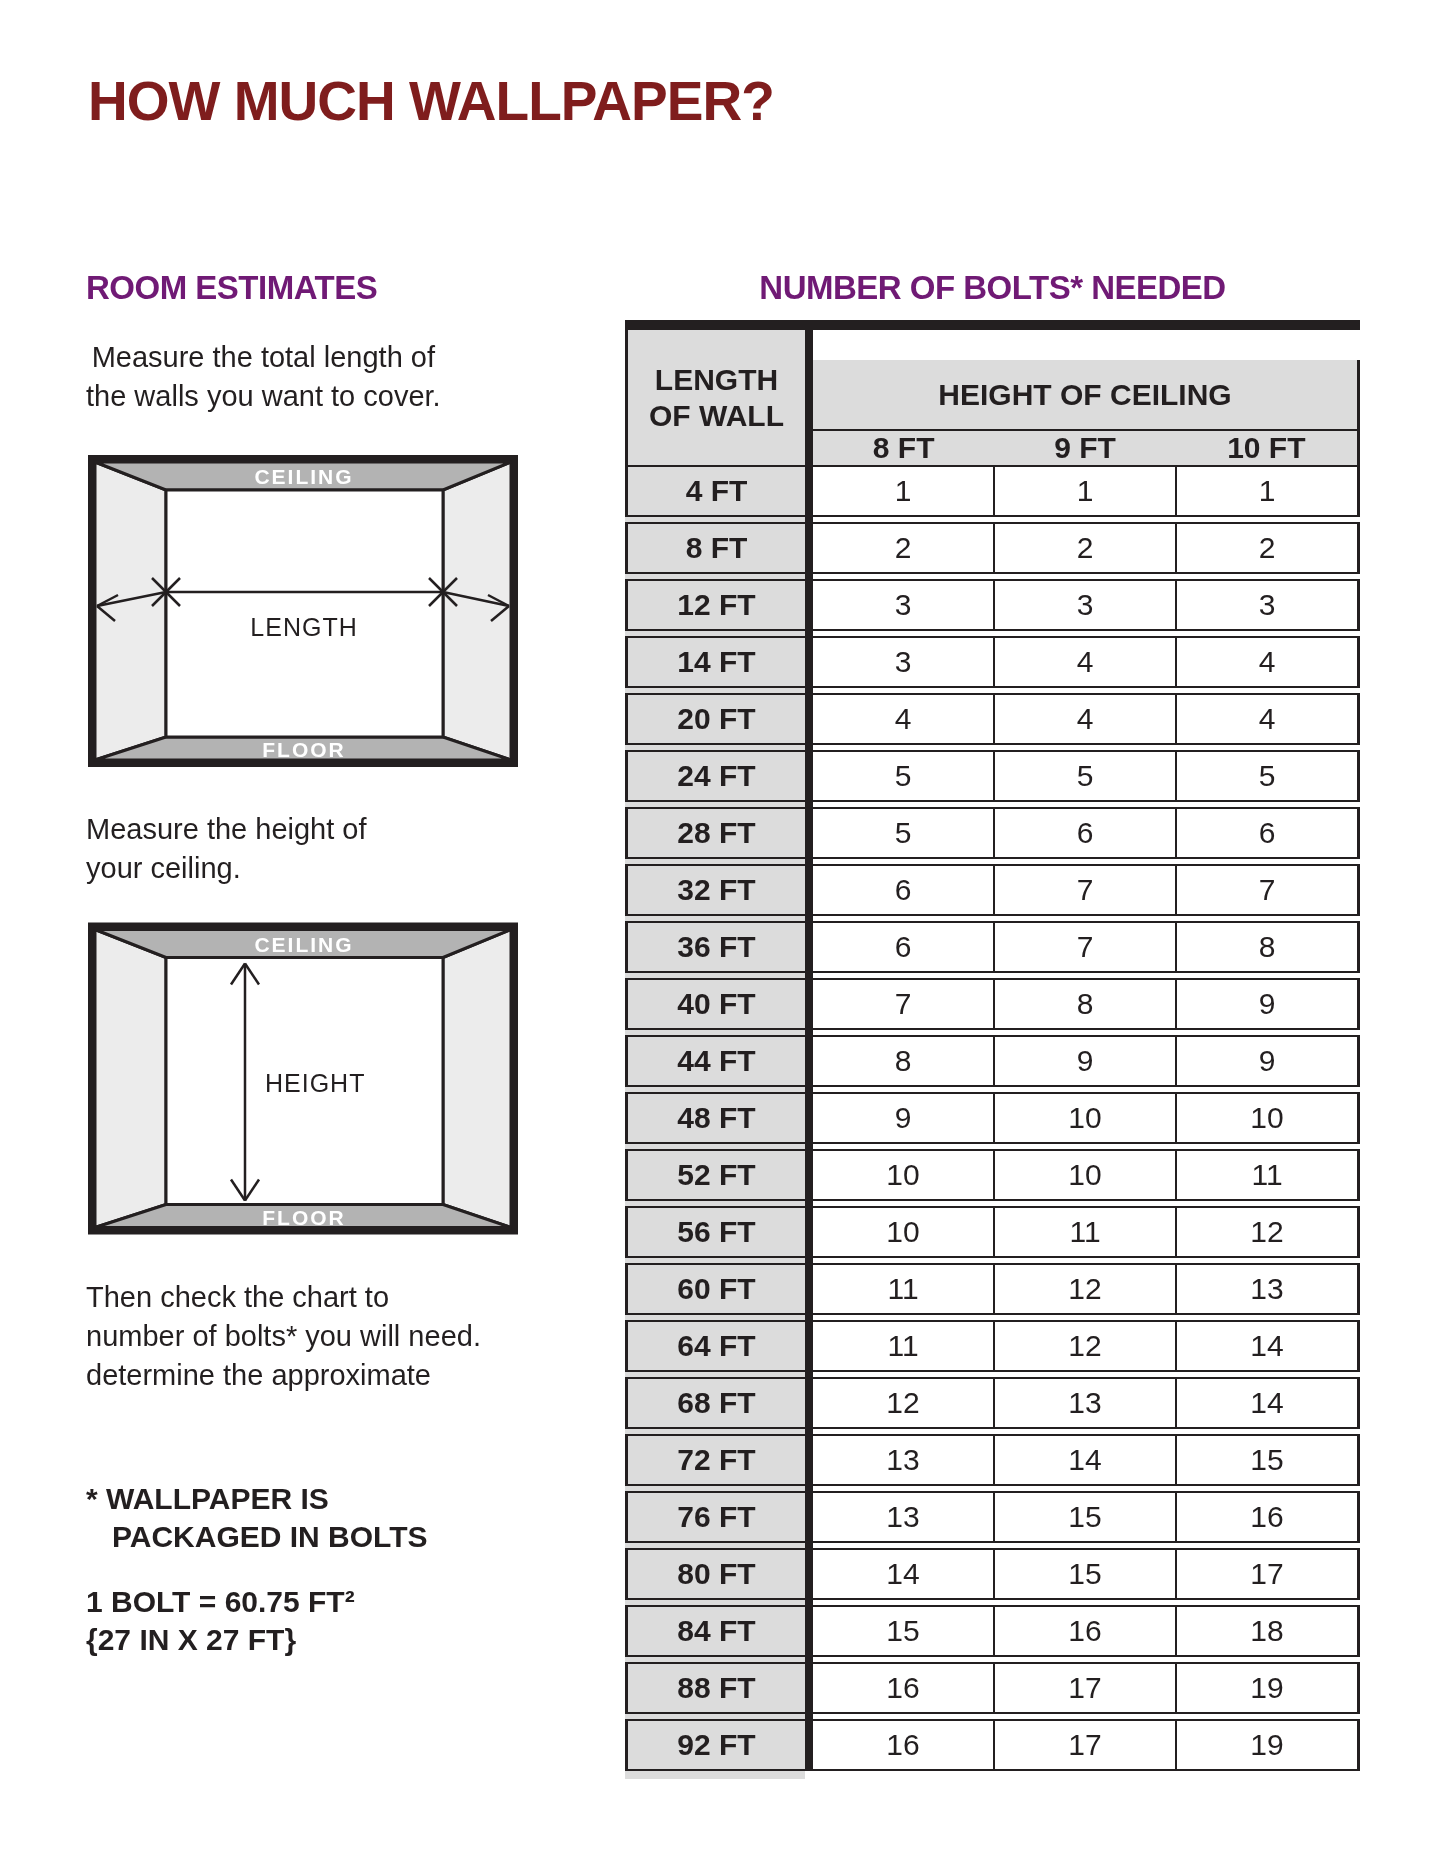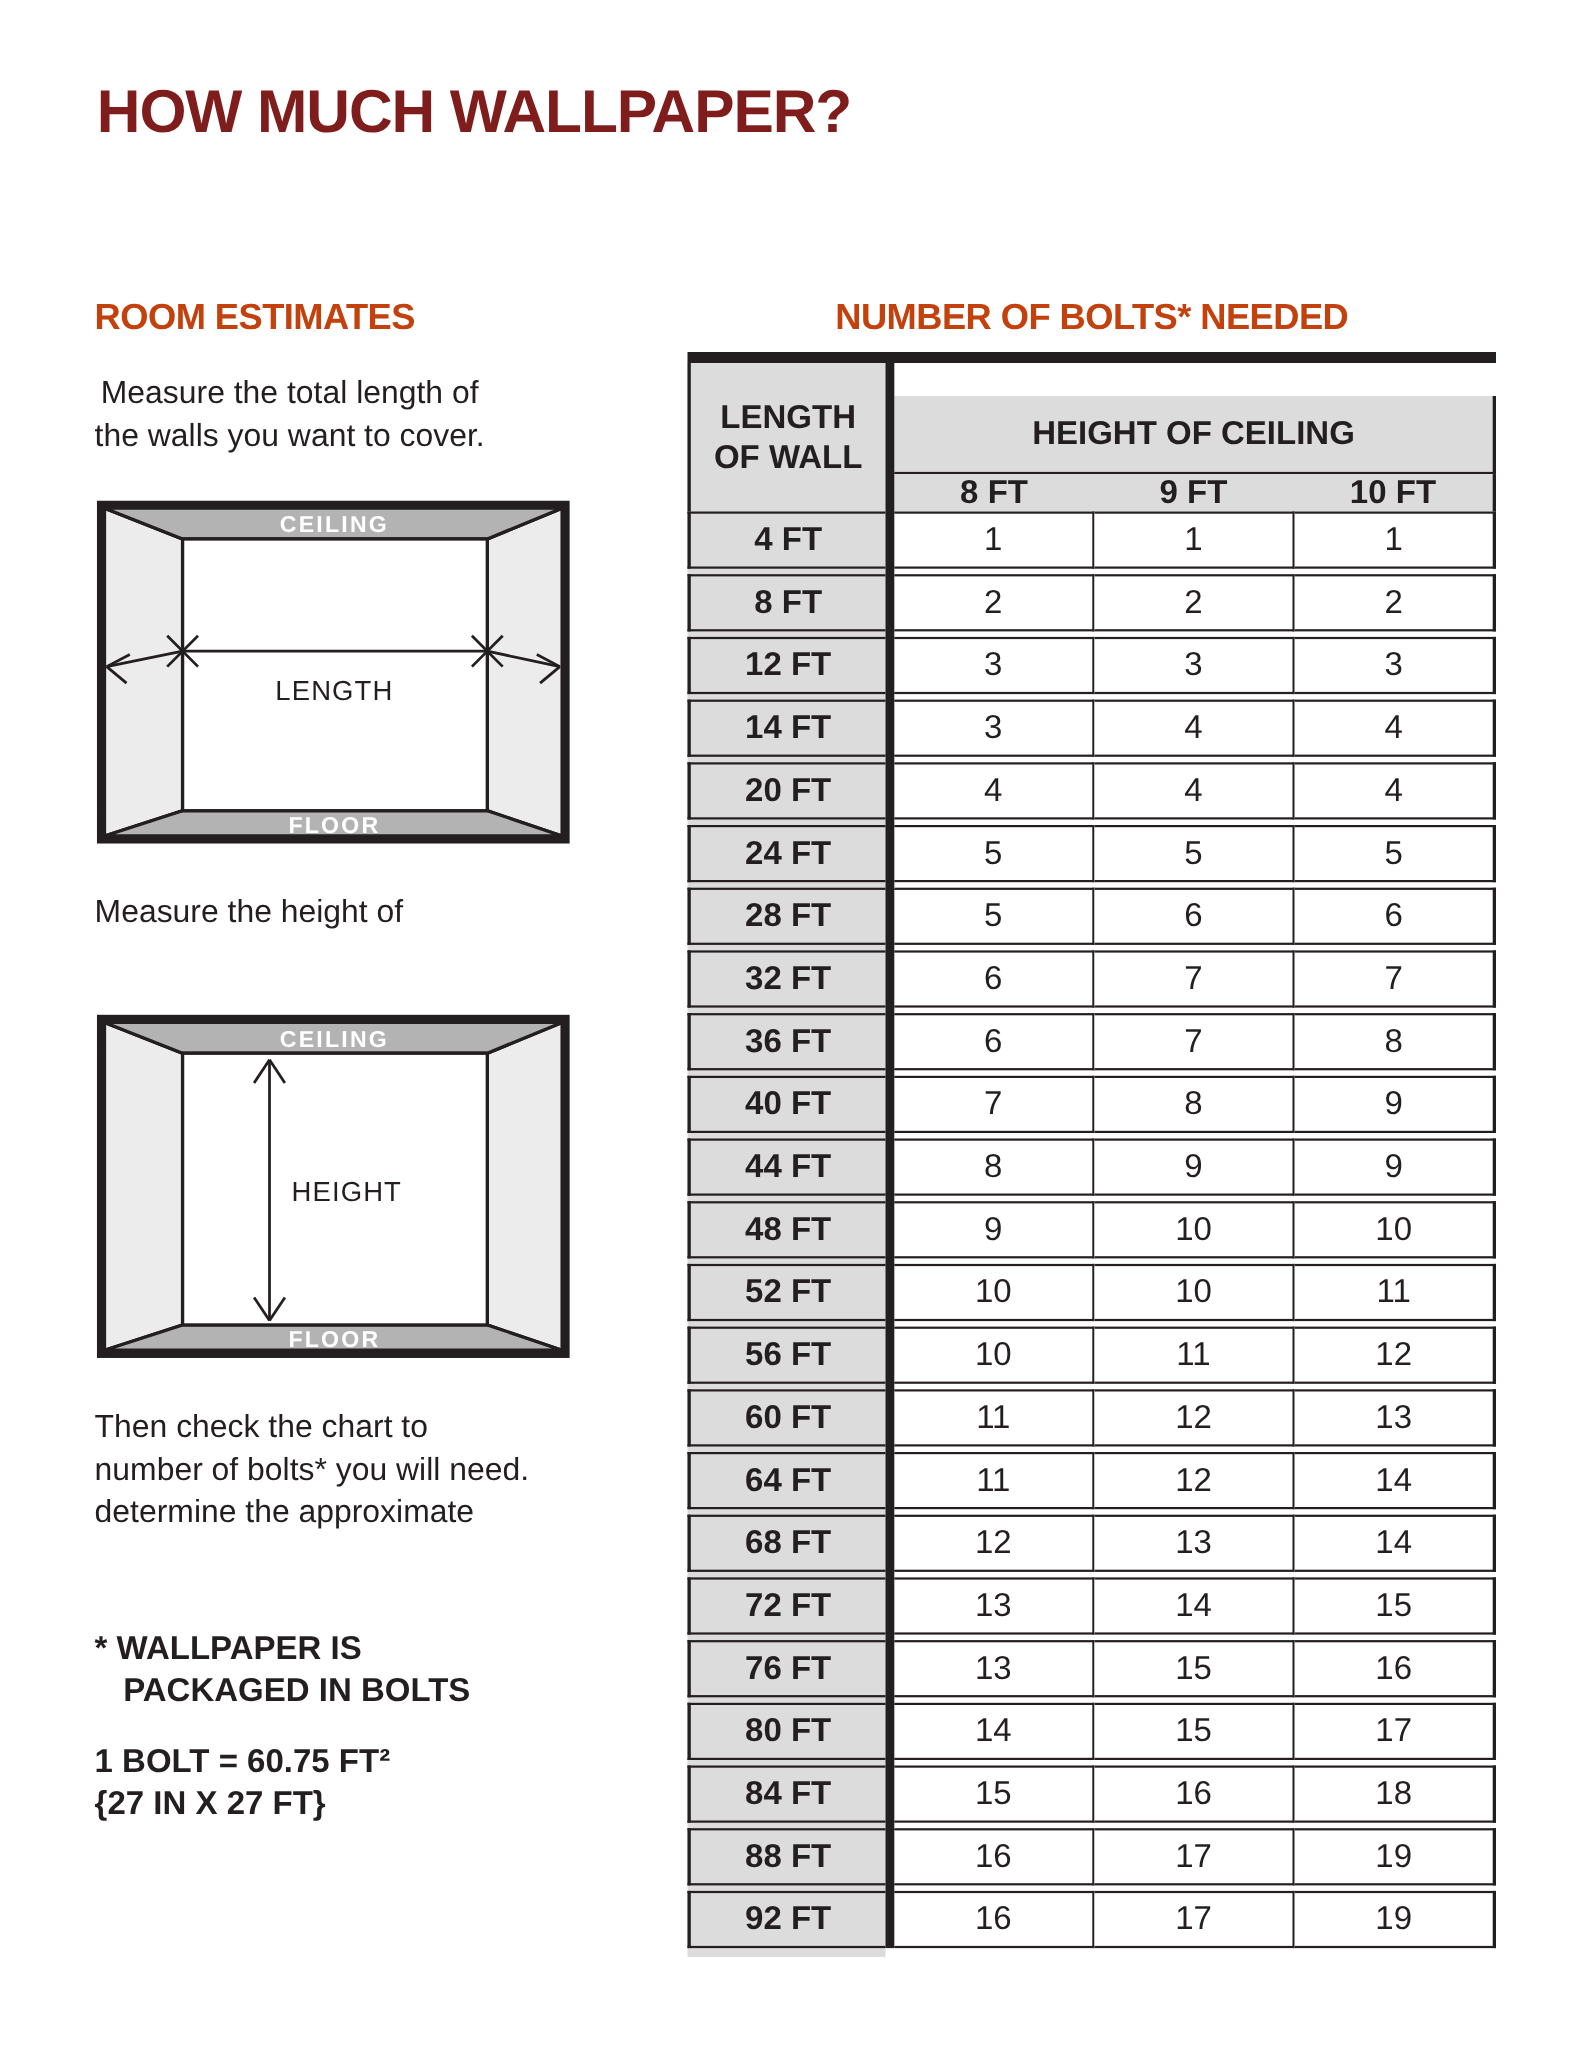--- a/index.html
+++ b/index.html
@@ -7,21 +7,21 @@
     position:relative; width:1445px; height:1870px; background:#ffffff;
     font-family:"Liberation Sans", sans-serif; color:#231f20; overflow:hidden;
   }
   .abs { position:absolute; }
 
   .page-title {
     left:88px; top:74px; font-size:55px; line-height:55px; font-weight:bold;
     color:#7f1d1d; letter-spacing:-1px;
   }
   .section-heading {
-    font-size:33px; line-height:34px; font-weight:bold; color:#c2410c; letter-spacing:-0.5px;
+    font-size:33px; line-height:34px; font-weight:bold; color:#701a75; letter-spacing:-0.5px;
   }
   .body-text { font-size:29px; line-height:39px; color:#231f20; }
   .footnote-text { font-size:30px; line-height:38px; font-weight:bold; }
   .footnote-text .indent { padding-left:26px; }
   .bolt-info { font-size:30px; line-height:38px; font-weight:bold; }
 
   
   #bolt-table { left:625px; top:320px; width:735px; }
   .topbar { width:735px; height:10px; background:#231f20; }
   .lstrip { position:absolute; left:0; top:10px; width:180px; height:1449px; background:#dcdcdc; z-index:0; }
@@ -99,20 +99,21 @@
         <line x1="9" y1="151" x2="27" y2="166"></line>
       <line x1="355" y1="137" x2="421" y2="151"></line>
       <line x1="421" y1="151" x2="400" y2="140"></line>
         <line x1="421" y1="151" x2="403" y2="166"></line>
     </g>
     <text x="216" y="181" text-anchor="middle" class="dim-label">LENGTH</text>
   </svg>
 
   <div class="abs body-text" style="left:86px; top:810px;">
     <div>Measure the height of</div>
+    <div>your ceiling.</div>
   </div>
 
   <svg class="abs diagram" style="left:88px; top:922px;" width="430" height="313" viewBox="0 0 430 312">
     <rect x="3.5" y="3.5" width="423" height="305" fill="#ffffff" stroke="#231f20" stroke-width="7"></rect>
     <polygon points="7,7 78,35 78,282 7,305" fill="#ececec" stroke="#231f20" stroke-width="3"></polygon>
     <polygon points="423,7 355,35 355,282 423,305" fill="#ececec" stroke="#231f20" stroke-width="3"></polygon>
     <polygon points="7,7 423,7 355,35 78,35" fill="#b3b3b3" stroke="#231f20" stroke-width="3"></polygon>
     <polygon points="7,305 423,305 355,282 78,282" fill="#b3b3b3" stroke="#231f20" stroke-width="3"></polygon>
     <rect x="78" y="35" width="277" height="247" fill="#ffffff" stroke="#231f20" stroke-width="3"></rect>
     <text x="216" y="29" text-anchor="middle" class="room-label">CEILING</text>

